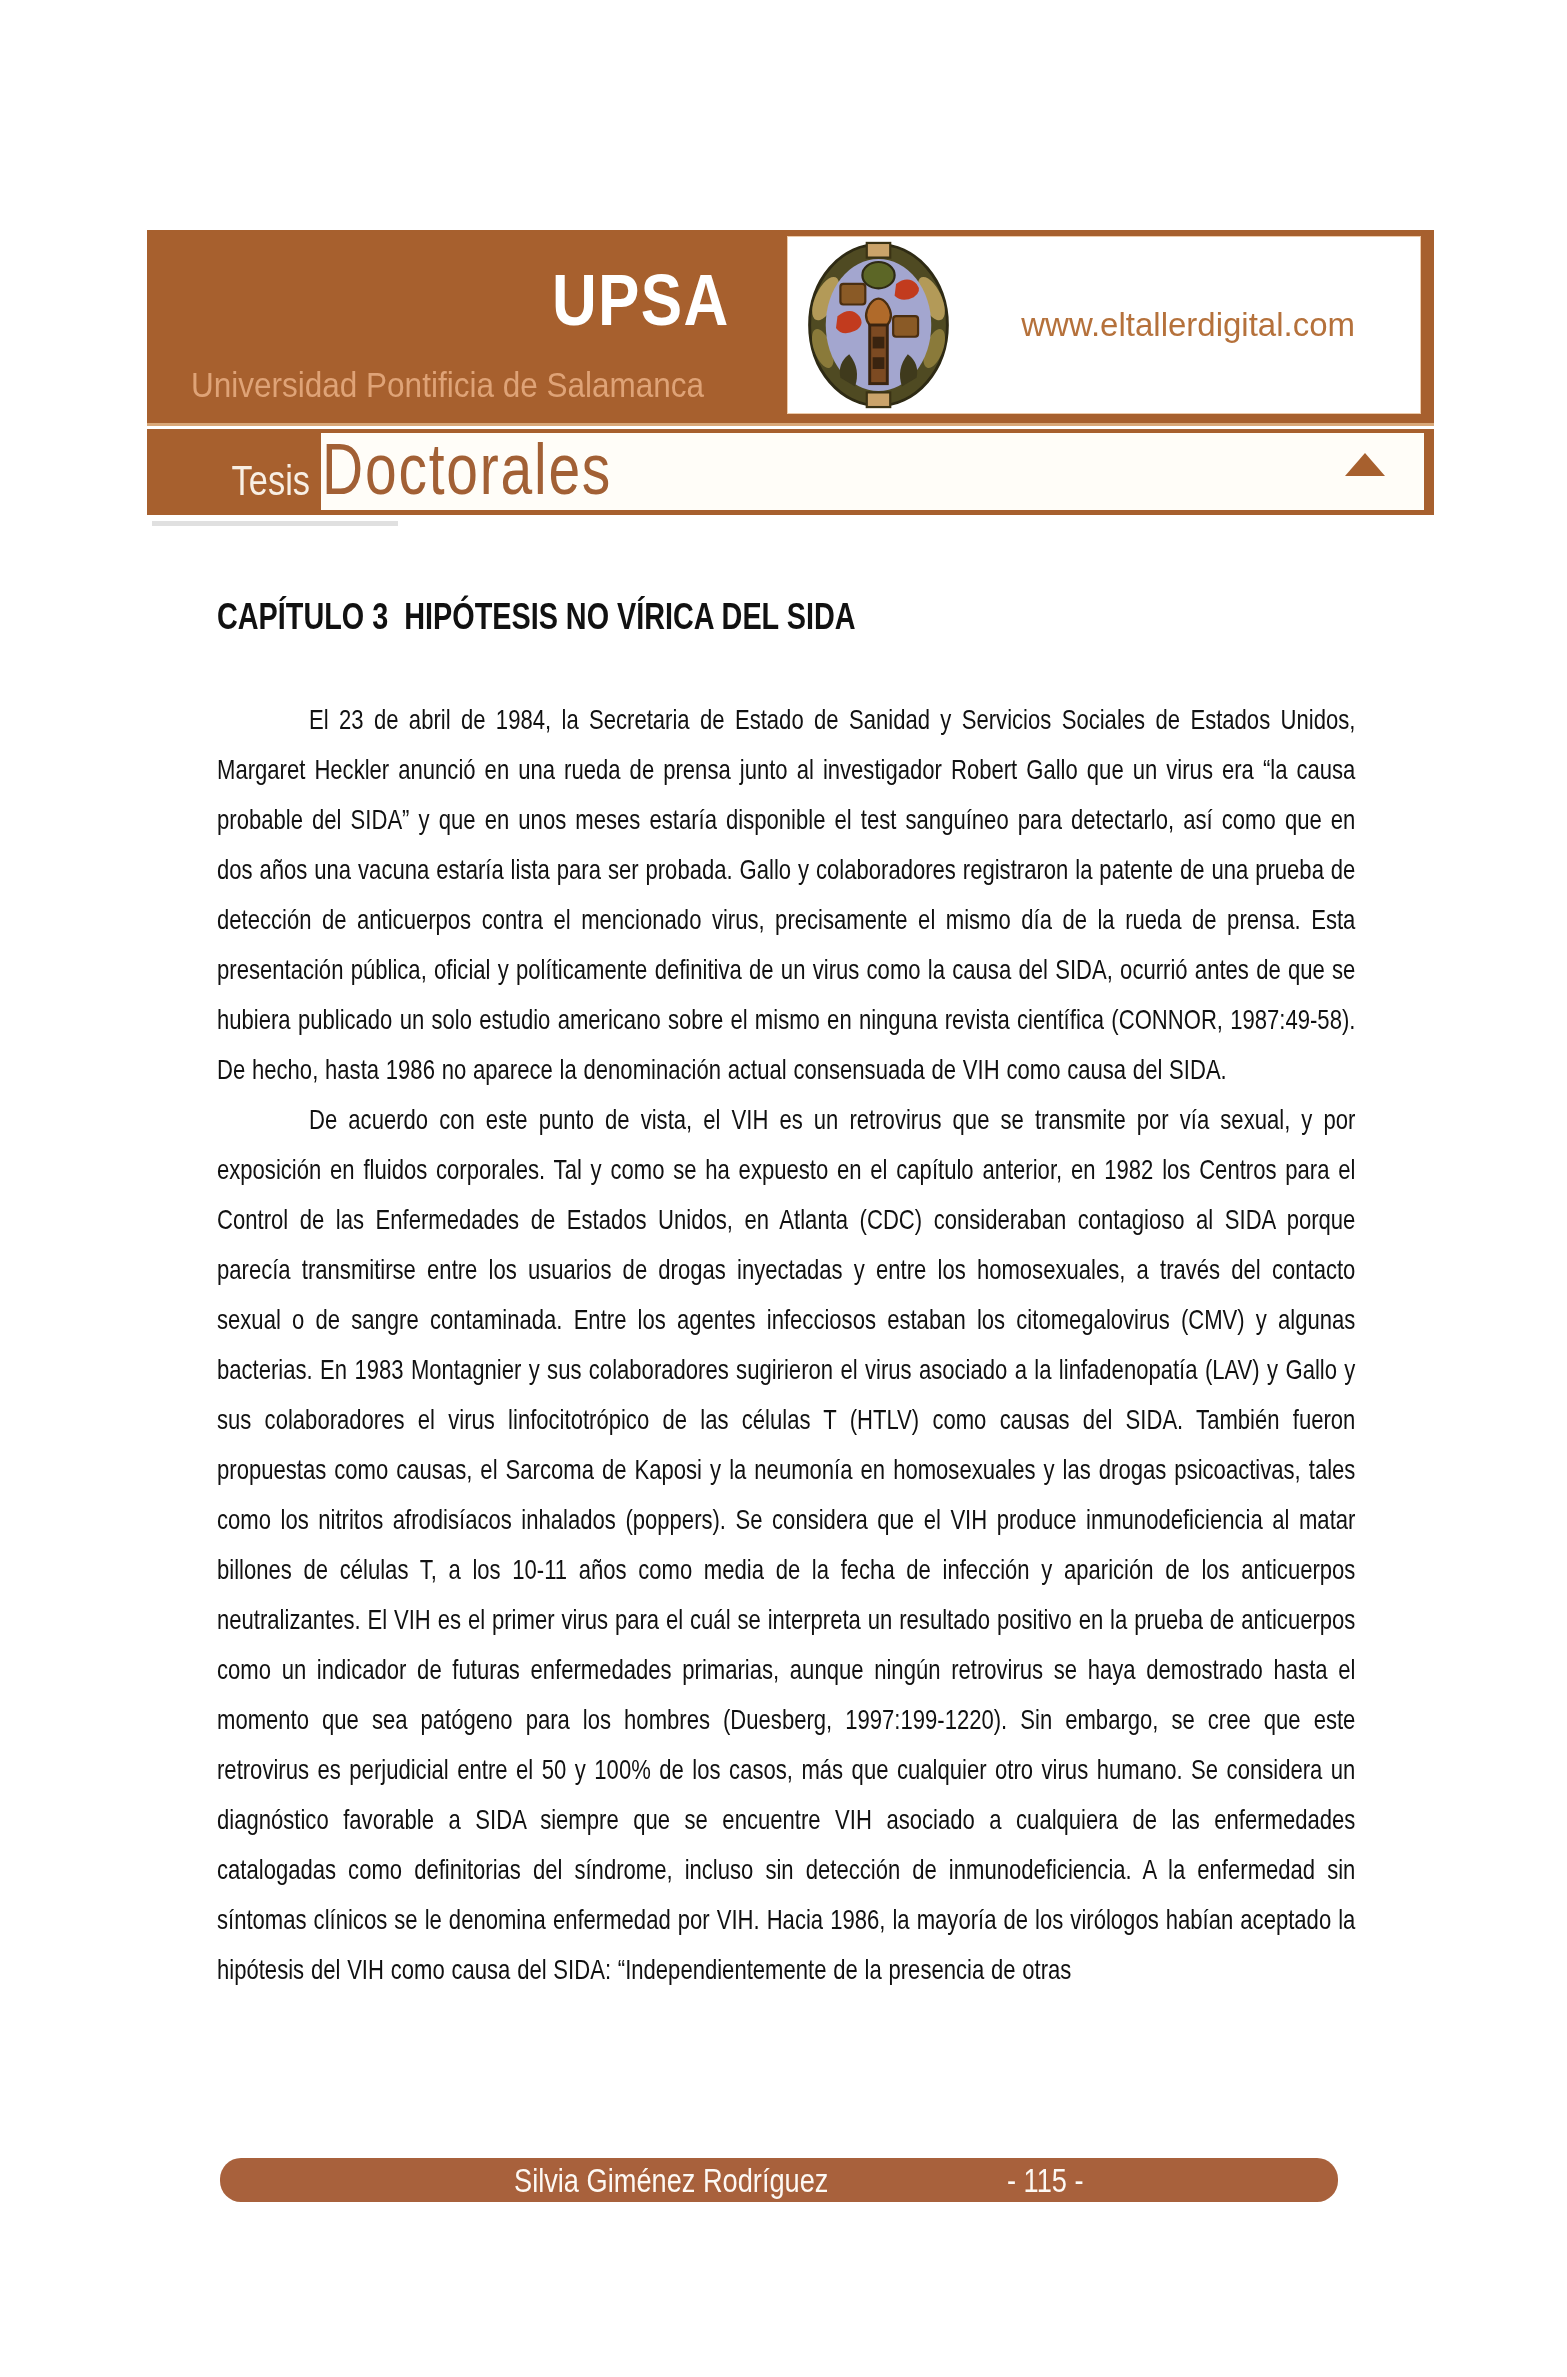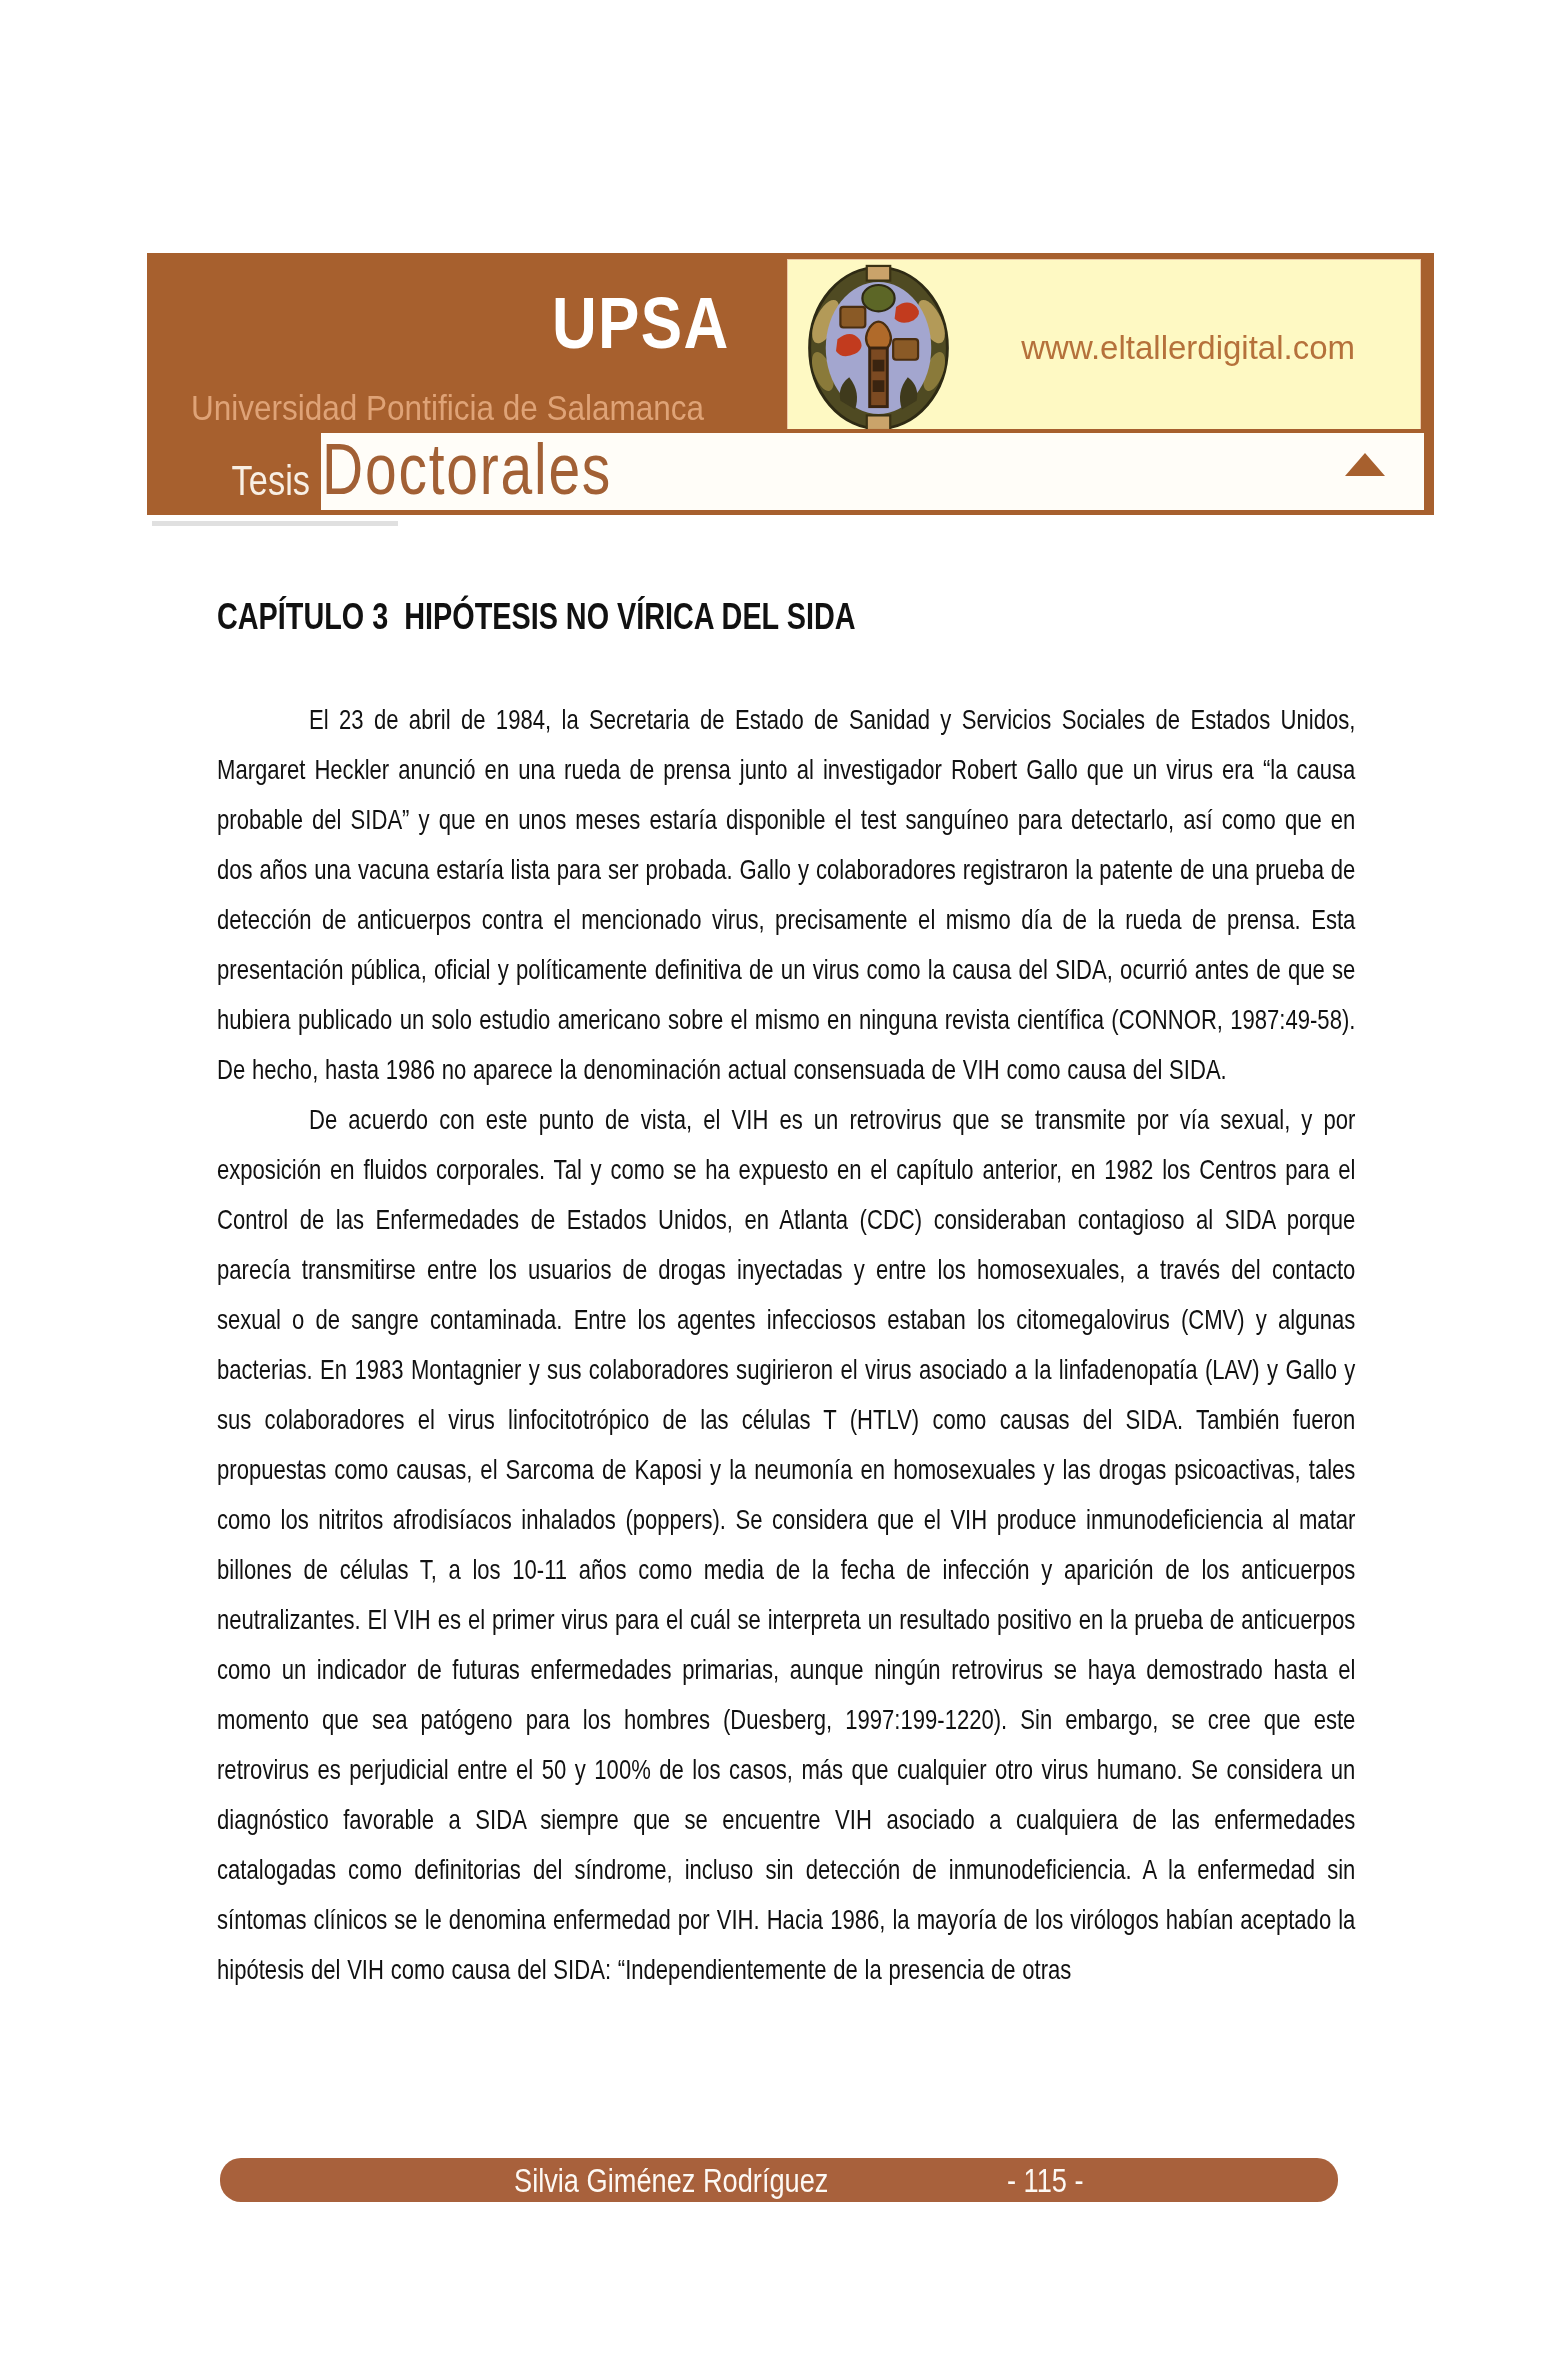--- a/index.html
+++ b/index.html
@@ -8,35 +8,34 @@
     width:1568px;height:2377px;
     background:#ffffff;
     font-family:"Liberation Sans", sans-serif;
     overflow:hidden;
   }
   
   #banner{
     position:absolute;left:147px;top:230px;width:1287px;height:193px;
     background:#a7602e;
     border-bottom:3.1px solid #d9a878;
-    margin-top:23px;
   }
   #brand{
     position:absolute;left:405px;top:27.6px;width:383px;
     color:#ffffff;font-weight:bold;font-size:73px;letter-spacing:1.5px;
     transform:scaleX(0.85);transform-origin:0 0;white-space:pre;
   }
   #university{
     position:absolute;left:44px;top:135px;width:689px;
     color:#dfa377;font-size:35px;
     transform:scaleX(0.9);transform-origin:0 0;white-space:pre;
   }
   #banner-panel{
     position:absolute;left:640px;top:6.1px;width:634px;height:178px;
-    background:#fef9c3;border:1.5px solid #ecc9a8;box-sizing:border-box;
+    background:#ffffff;border:1.5px solid #ecc9a8;box-sizing:border-box;
   }
   #crest{position:absolute;left:17px;top:3.1px;width:147px;height:170px;}
   #website{
     position:absolute;left:176px;top:0;right:7.7px;height:100%;
     display:flex;align-items:center;justify-content:center;
     color:#b5713b;font-size:33px;white-space:pre;
   }
   
   #tesisbar{
     position:absolute;left:147px;top:429px;width:1287px;height:86px;

